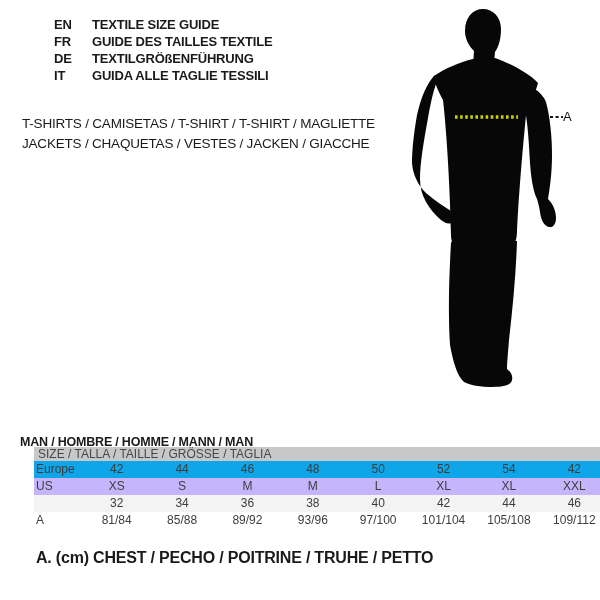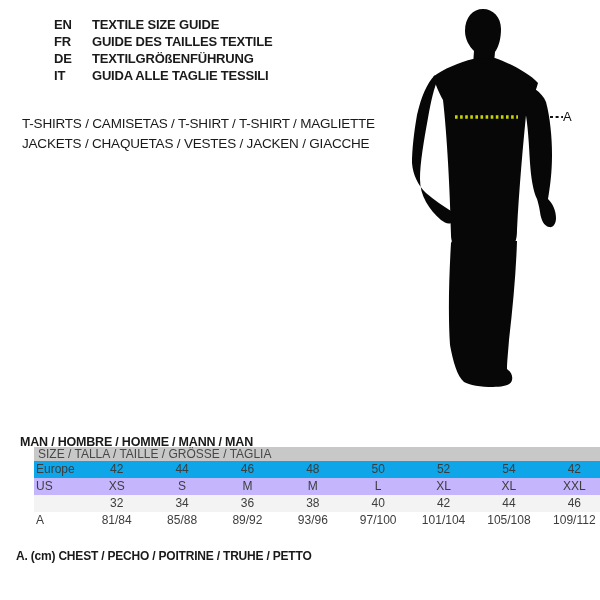--- a/index.html
+++ b/index.html
@@ -19,21 +19,21 @@
   .measure-label{position:absolute;left:563px;top:110px;font-size:13px;line-height:13px;font-weight:400;color:#111;}
   
   .man-heading{position:absolute;left:20px;top:419px;font-size:12.5px;font-weight:700;letter-spacing:-0.2px;margin-top:16px;}
   
   .size-table{position:absolute;left:34px;top:447px;width:573px;font-size:12px;}
   .size-table-header{height:14px;line-height:14px;padding-left:4px;color:#474747;font-weight:400;}
   .trow{display:grid;grid-template-columns:50px repeat(8,1fr);height:17px;line-height:17px;}
   .trow .rlabel{text-align:left;padding-left:2px;color:#3d3d3d;}
   .trow .cell{text-align:center;color:#3d3d3d;}
   
-  .footnote{position:absolute;left:16px;top:549px;font-size:12px;font-weight:700;letter-spacing:-0.2px;}
+  .footnote{position:absolute;left:36px;top:549px;font-size:16px;font-weight:700;letter-spacing:-0.2px;}
 </style>
 </head>
 <body>
 
 <div class="lang-list">
   <div class="lang-row">
     <span class="lang-code">EN</span>
     <span>TEXTILE SIZE GUIDE</span>
   </div>
   <div class="lang-row">

